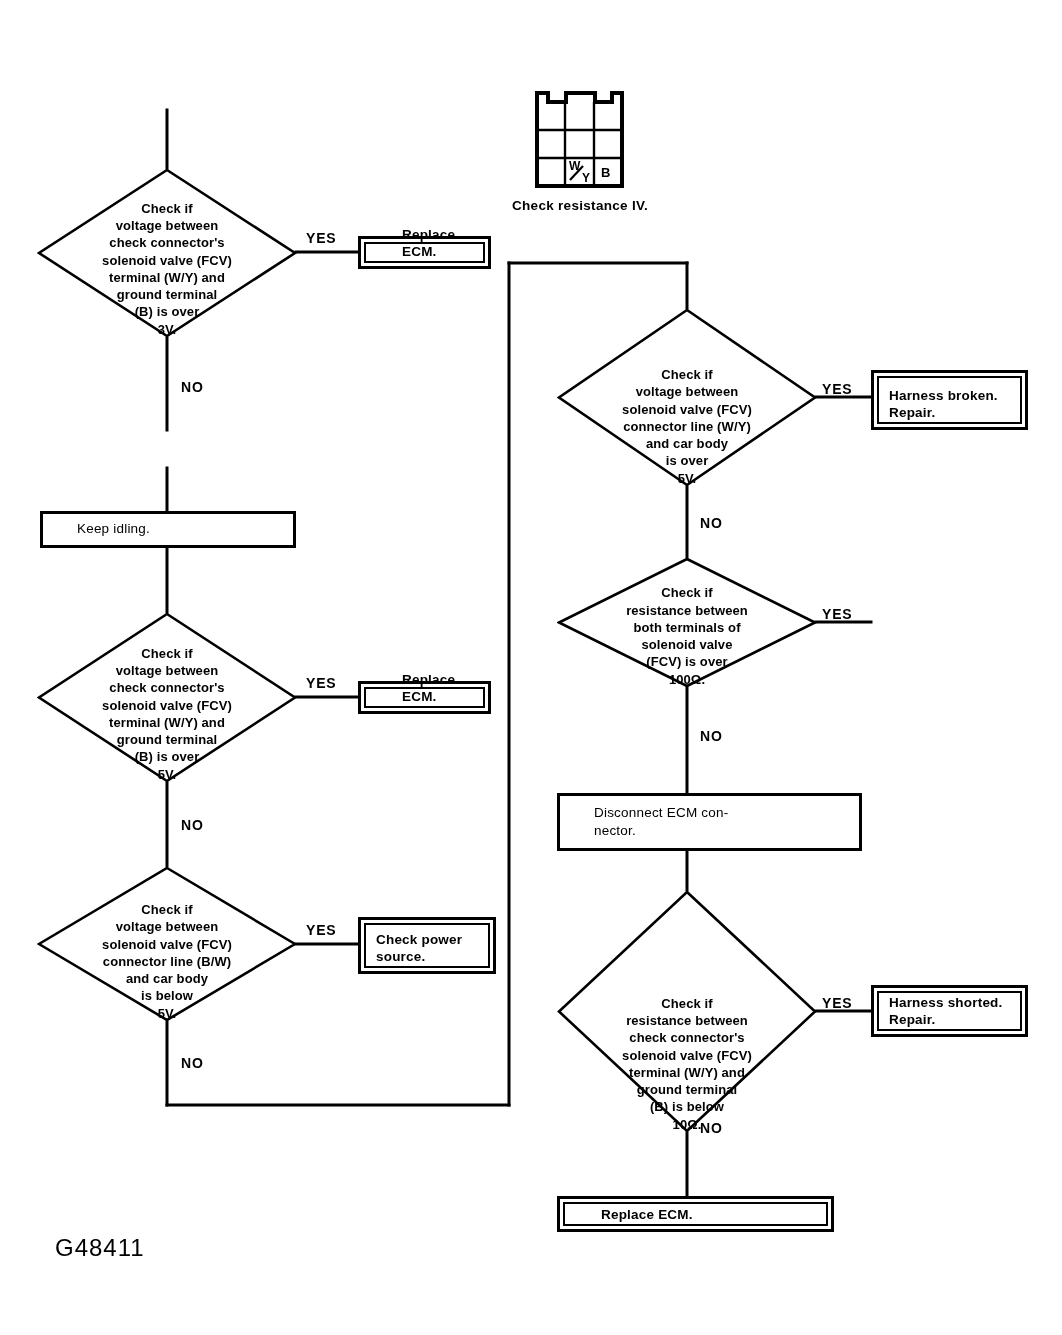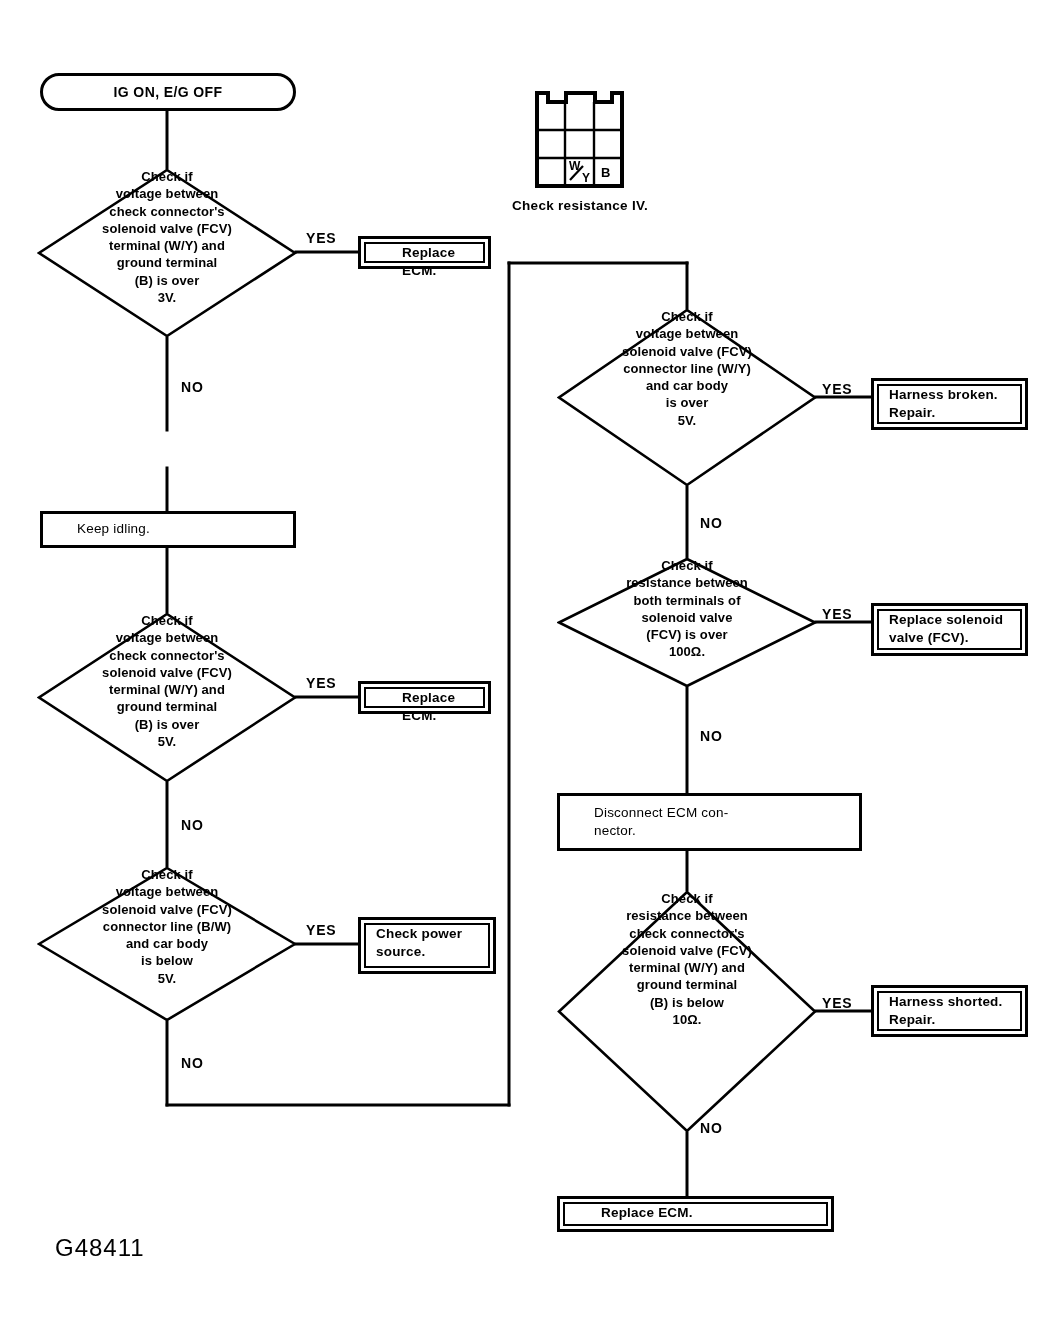--- a/index.html
+++ b/index.html
@@ -63,36 +63,36 @@
     border: 3px solid #000;
     background: #fff;
     padding: 3px;
   }
   .result > .inner {
     border: 2px solid #000;
     width: 100%;
     height: 100%;
     box-sizing: border-box;
     display: flex;
-    align-items: flex-start;
+    align-items: flex-end;
     background: #fff;
   }
   .result .txt {
     font-size: 13.5px;
     font-weight: bold;
     padding-left: 10px;
     line-height: 1.3;
     letter-spacing: 0.2px;
   }
   .result.center .txt { padding-left: 36px; }
 
   
   .decision {
     display: flex;
-    align-items: flex-start;
+    align-items: flex-end;
     justify-content: center;
   }
   .decision .dia {
     position: absolute;
     left: 0; top: 0;
     width: 100%;
     height: 100%;
   }
   .decision .txt {
     position: relative;
@@ -170,23 +170,20 @@
       <line x1="687" y1="688" x2="687" y2="793"></line>
 
       <line x1="687" y1="851" x2="687" y2="890"></line>
 
       <line x1="816" y1="1011" x2="871" y2="1011"></line>
 
       <line x1="687" y1="1133" x2="687" y2="1196"></line>
     </g>
   </svg>
 
-  <div class="node terminal" style="left:40px; top:73px; width:256px; height:38px;">
-    <span class="txt">IG ON, E/G OFF</span>
-  </div>
 
   <div class="node decision" style="left:37px; top:168px; width:260px; height:170px;">
     <svg class="dia" viewBox="0 0 260 170" preserveAspectRatio="none">
       <polygon points="130,2 258,85 130,168 2,85" fill="#fff" stroke="#000" stroke-width="2.6"></polygon>
     </svg>
     <span class="txt">Check if
 voltage between
 check connector's
 solenoid valve (FCV)
 terminal (W/Y) and
@@ -281,47 +278,41 @@
 voltage between
 solenoid valve (FCV)
 connector line (W/Y)
 and car body
 is over
 5V.</span>
   </div>
   <span class="blabel" style="left:822px; top:381px;">YES</span>
   <span class="blabel" style="left:700px; top:515px;">NO</span>
 
-  <div class="node result" style="left:871px; top:378px; width:157px; height:52px;">
+  <div class="node result" style="left:871px; top:370px; width:157px; height:60px;">
     <div class="inner">
         <span class="txt" style="white-space:pre-line;">Harness broken.
 Repair.</span>
       </div>
   </div>
 
   <div class="node decision" style="left:557px; top:557px; width:260px; height:131px;">
     <svg class="dia" viewBox="0 0 260 131" preserveAspectRatio="none">
       <polygon points="130,2 258,65.5 130,129 2,65.5" fill="#fff" stroke="#000" stroke-width="2.6"></polygon>
     </svg>
     <span class="txt">Check if
 resistance between
 both terminals of
 solenoid valve
 (FCV) is over
 100Ω.</span>
   </div>
   <span class="blabel" style="left:822px; top:606px;">YES</span>
   <span class="blabel" style="left:700px; top:728px;">NO</span>
 
-  <div class="node result" style="left:871px; top:603px; width:157px; height:53px;">
-    <div class="inner">
-        <span class="txt" style="white-space:pre-line;">Replace solenoid
-valve (FCV).</span>
-      </div>
-  </div>
 
   <div class="node proc" style="left:557px; top:793px; width:305px; height:58px;">
     <span class="txt" style="white-space:pre-line; padding-left:34px;">Disconnect ECM con-
 nector.</span>
   </div>
 
   <div class="node decision" style="left:557px; top:890px; width:260px; height:243px;">
     <svg class="dia" viewBox="0 0 260 243" preserveAspectRatio="none">
       <polygon points="130,2 258,121.5 130,241 2,121.5" fill="#fff" stroke="#000" stroke-width="2.6"></polygon>
     </svg>

